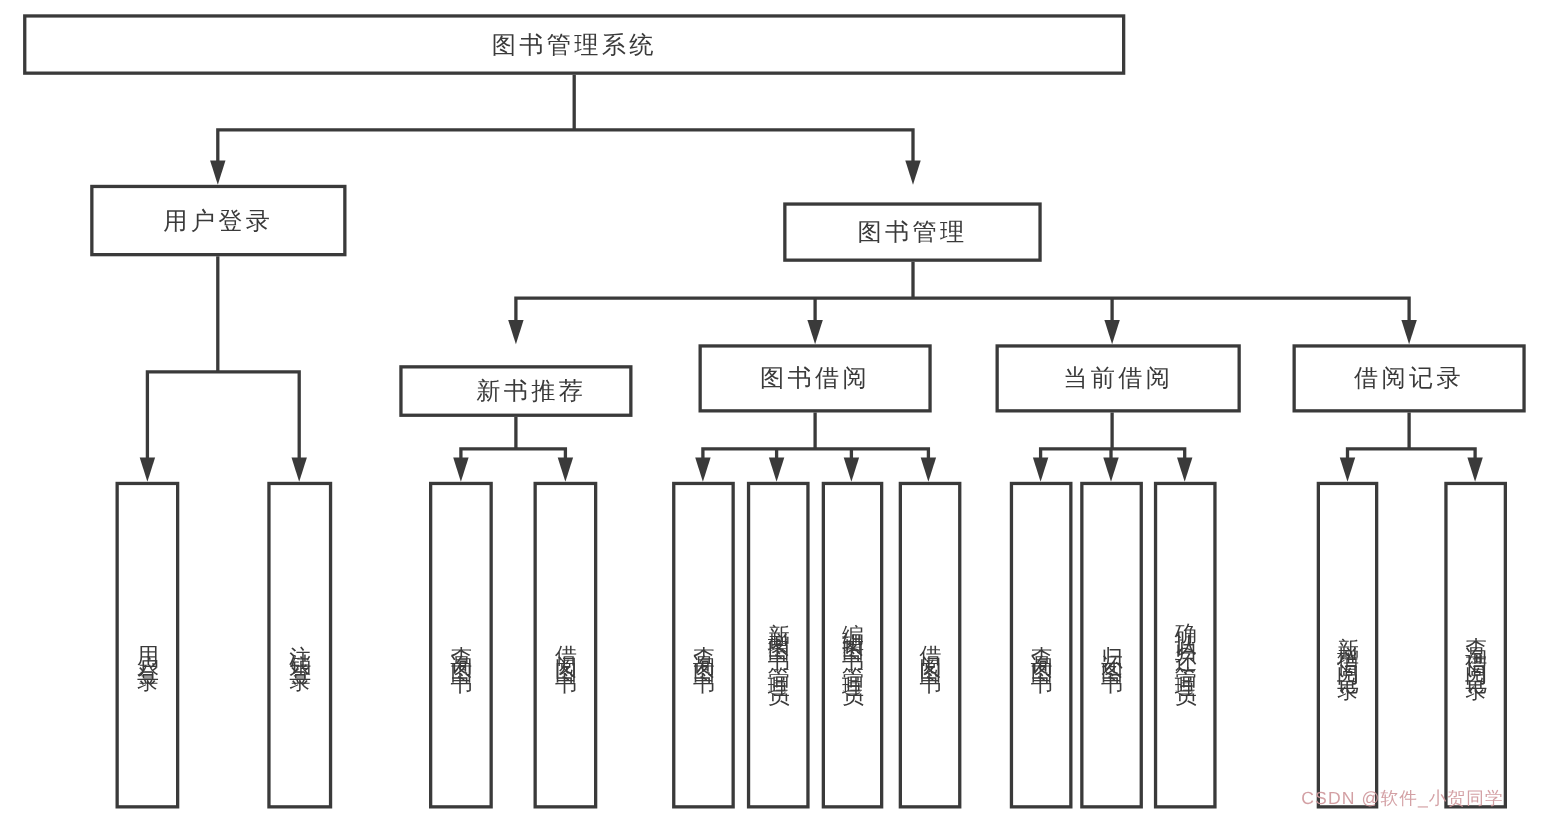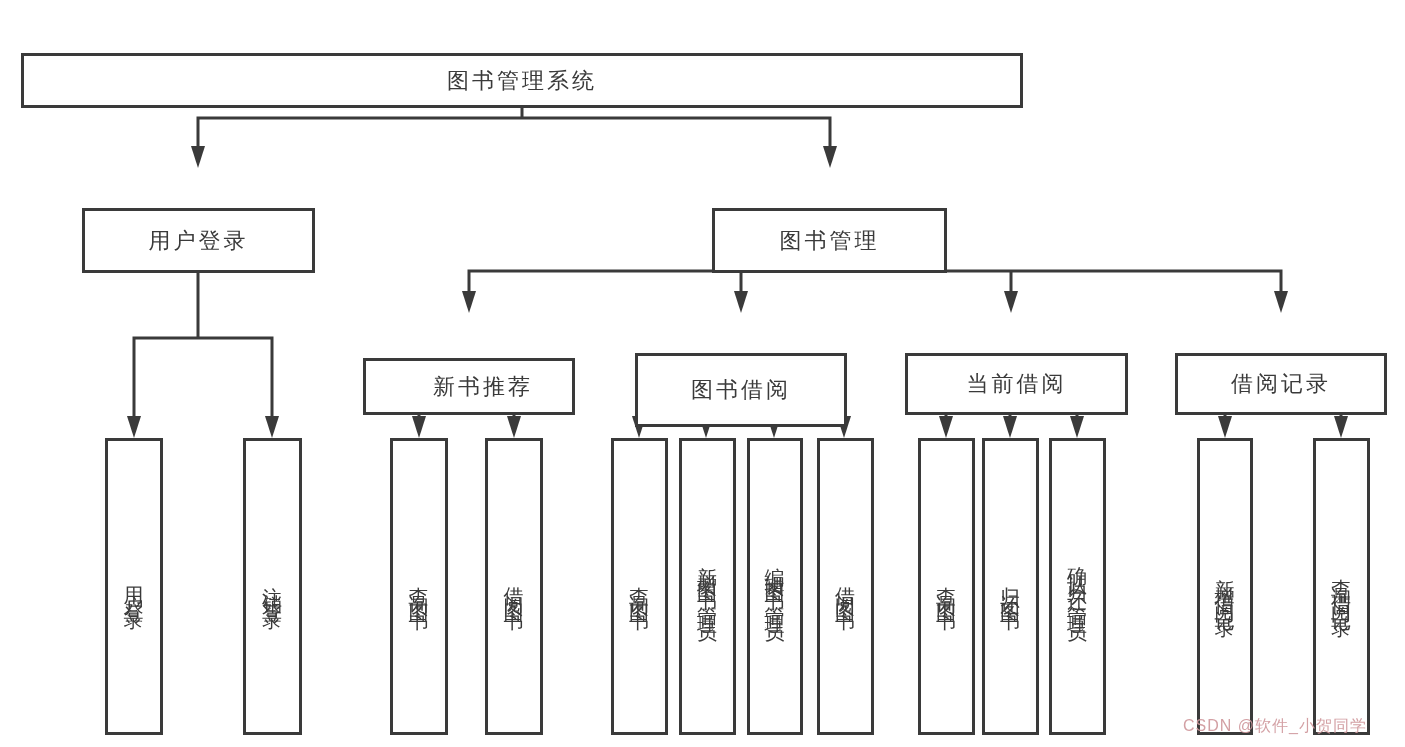--- a/index.html
+++ b/index.html
@@ -21,21 +21,21 @@
     position: absolute;
     box-sizing: border-box;
     border: 3px solid #3a3a3a;
     background: #ffffff;
     color: #3a3a3a;
     display: flex;
     align-items: center;
     justify-content: center;
     text-align: center;
   }
-  .h-node { font-size: 22px; letter-spacing: 3px; margin-top: 40px; }
+  .h-node { font-size: 22px; letter-spacing: 3px; }
   .v-node .vtxt {
     writing-mode: vertical-rl;
     text-orientation: mixed;
     font-size: 20px;
     letter-spacing: 8px;
     line-height: 1.1;
     white-space: nowrap;
   }
   .watermark {
     position: absolute;
@@ -80,24 +80,24 @@
       <polygon points="1003,416 1017,416 1010,438"></polygon>
       <polygon points="1070,416 1084,416 1077,438"></polygon>
       <polygon points="1218,416 1232,416 1225,438"></polygon>
       <polygon points="1334,416 1348,416 1341,438"></polygon>
     </g>
   </svg>
 
   <div class="node h-node" style="left:21px; top:13px; width:1002px; height:55px;">图书管理系统</div>
 
   <div class="node h-node" style="left:82px; top:168px; width:233px; height:65px;">用户登录</div>
-  <div class="node h-node" style="left:712px; top:168px; width:235px; height:65px;">图书管理</div>
+  <div class="node h-node" style="left:712px; top:184px; width:235px; height:54px;">图书管理</div>
 
-  <div class="node h-node" style="left:363px; top:318px; width:212px; height:57px;padding-left:28px;">新书推荐</div>
-  <div class="node h-node" style="left:635px; top:313px; width:212px; height:74px;">图书借阅</div>
+  <div class="node h-node" style="left:363px; top:332px; width:212px; height:47px;padding-left:28px;">新书推荐</div>
+  <div class="node h-node" style="left:635px; top:313px; width:212px; height:62px;">图书借阅</div>
   <div class="node h-node" style="left:905px; top:313px; width:223px; height:62px;">当前借阅</div>
   <div class="node h-node" style="left:1175px; top:313px; width:212px; height:62px;">借阅记录</div>
 
   <div class="node v-node" style="left:105px; top:438px; width:58px; height:297px;">
     <span class="vtxt">用户登录</span>
   </div>
   <div class="node v-node" style="left:243px; top:438px; width:59px; height:297px;">
     <span class="vtxt">注销登录</span>
   </div>
 

